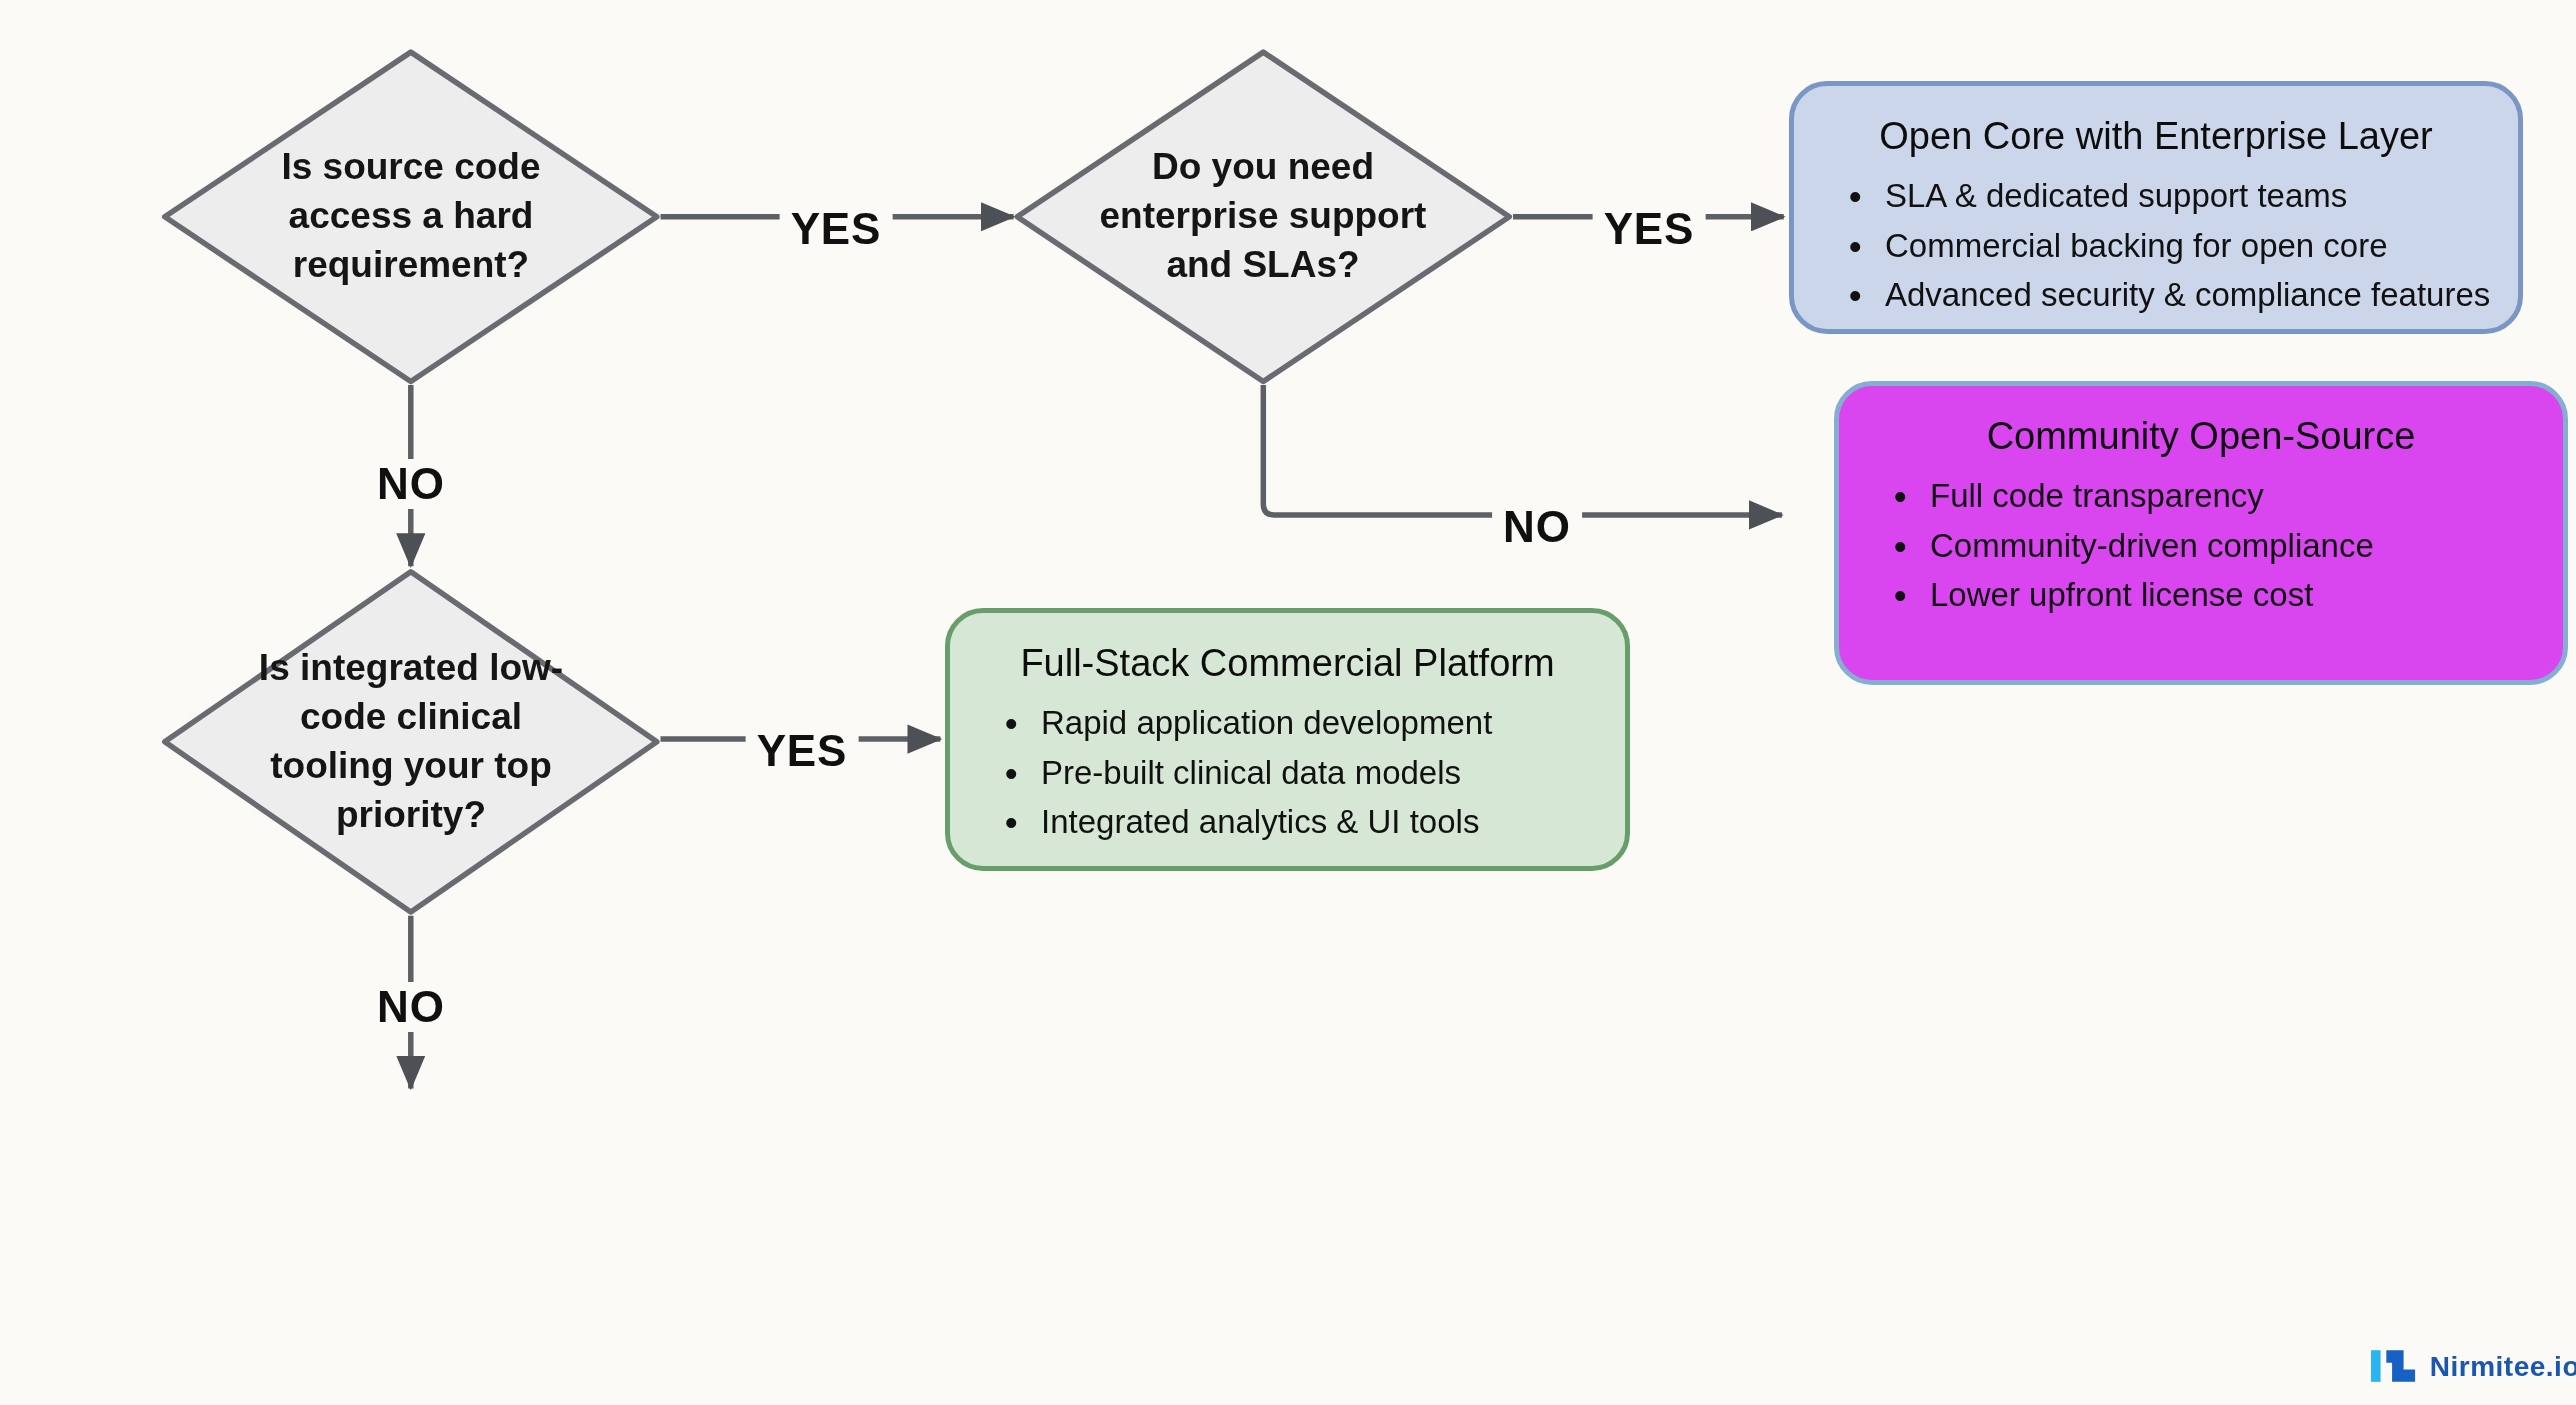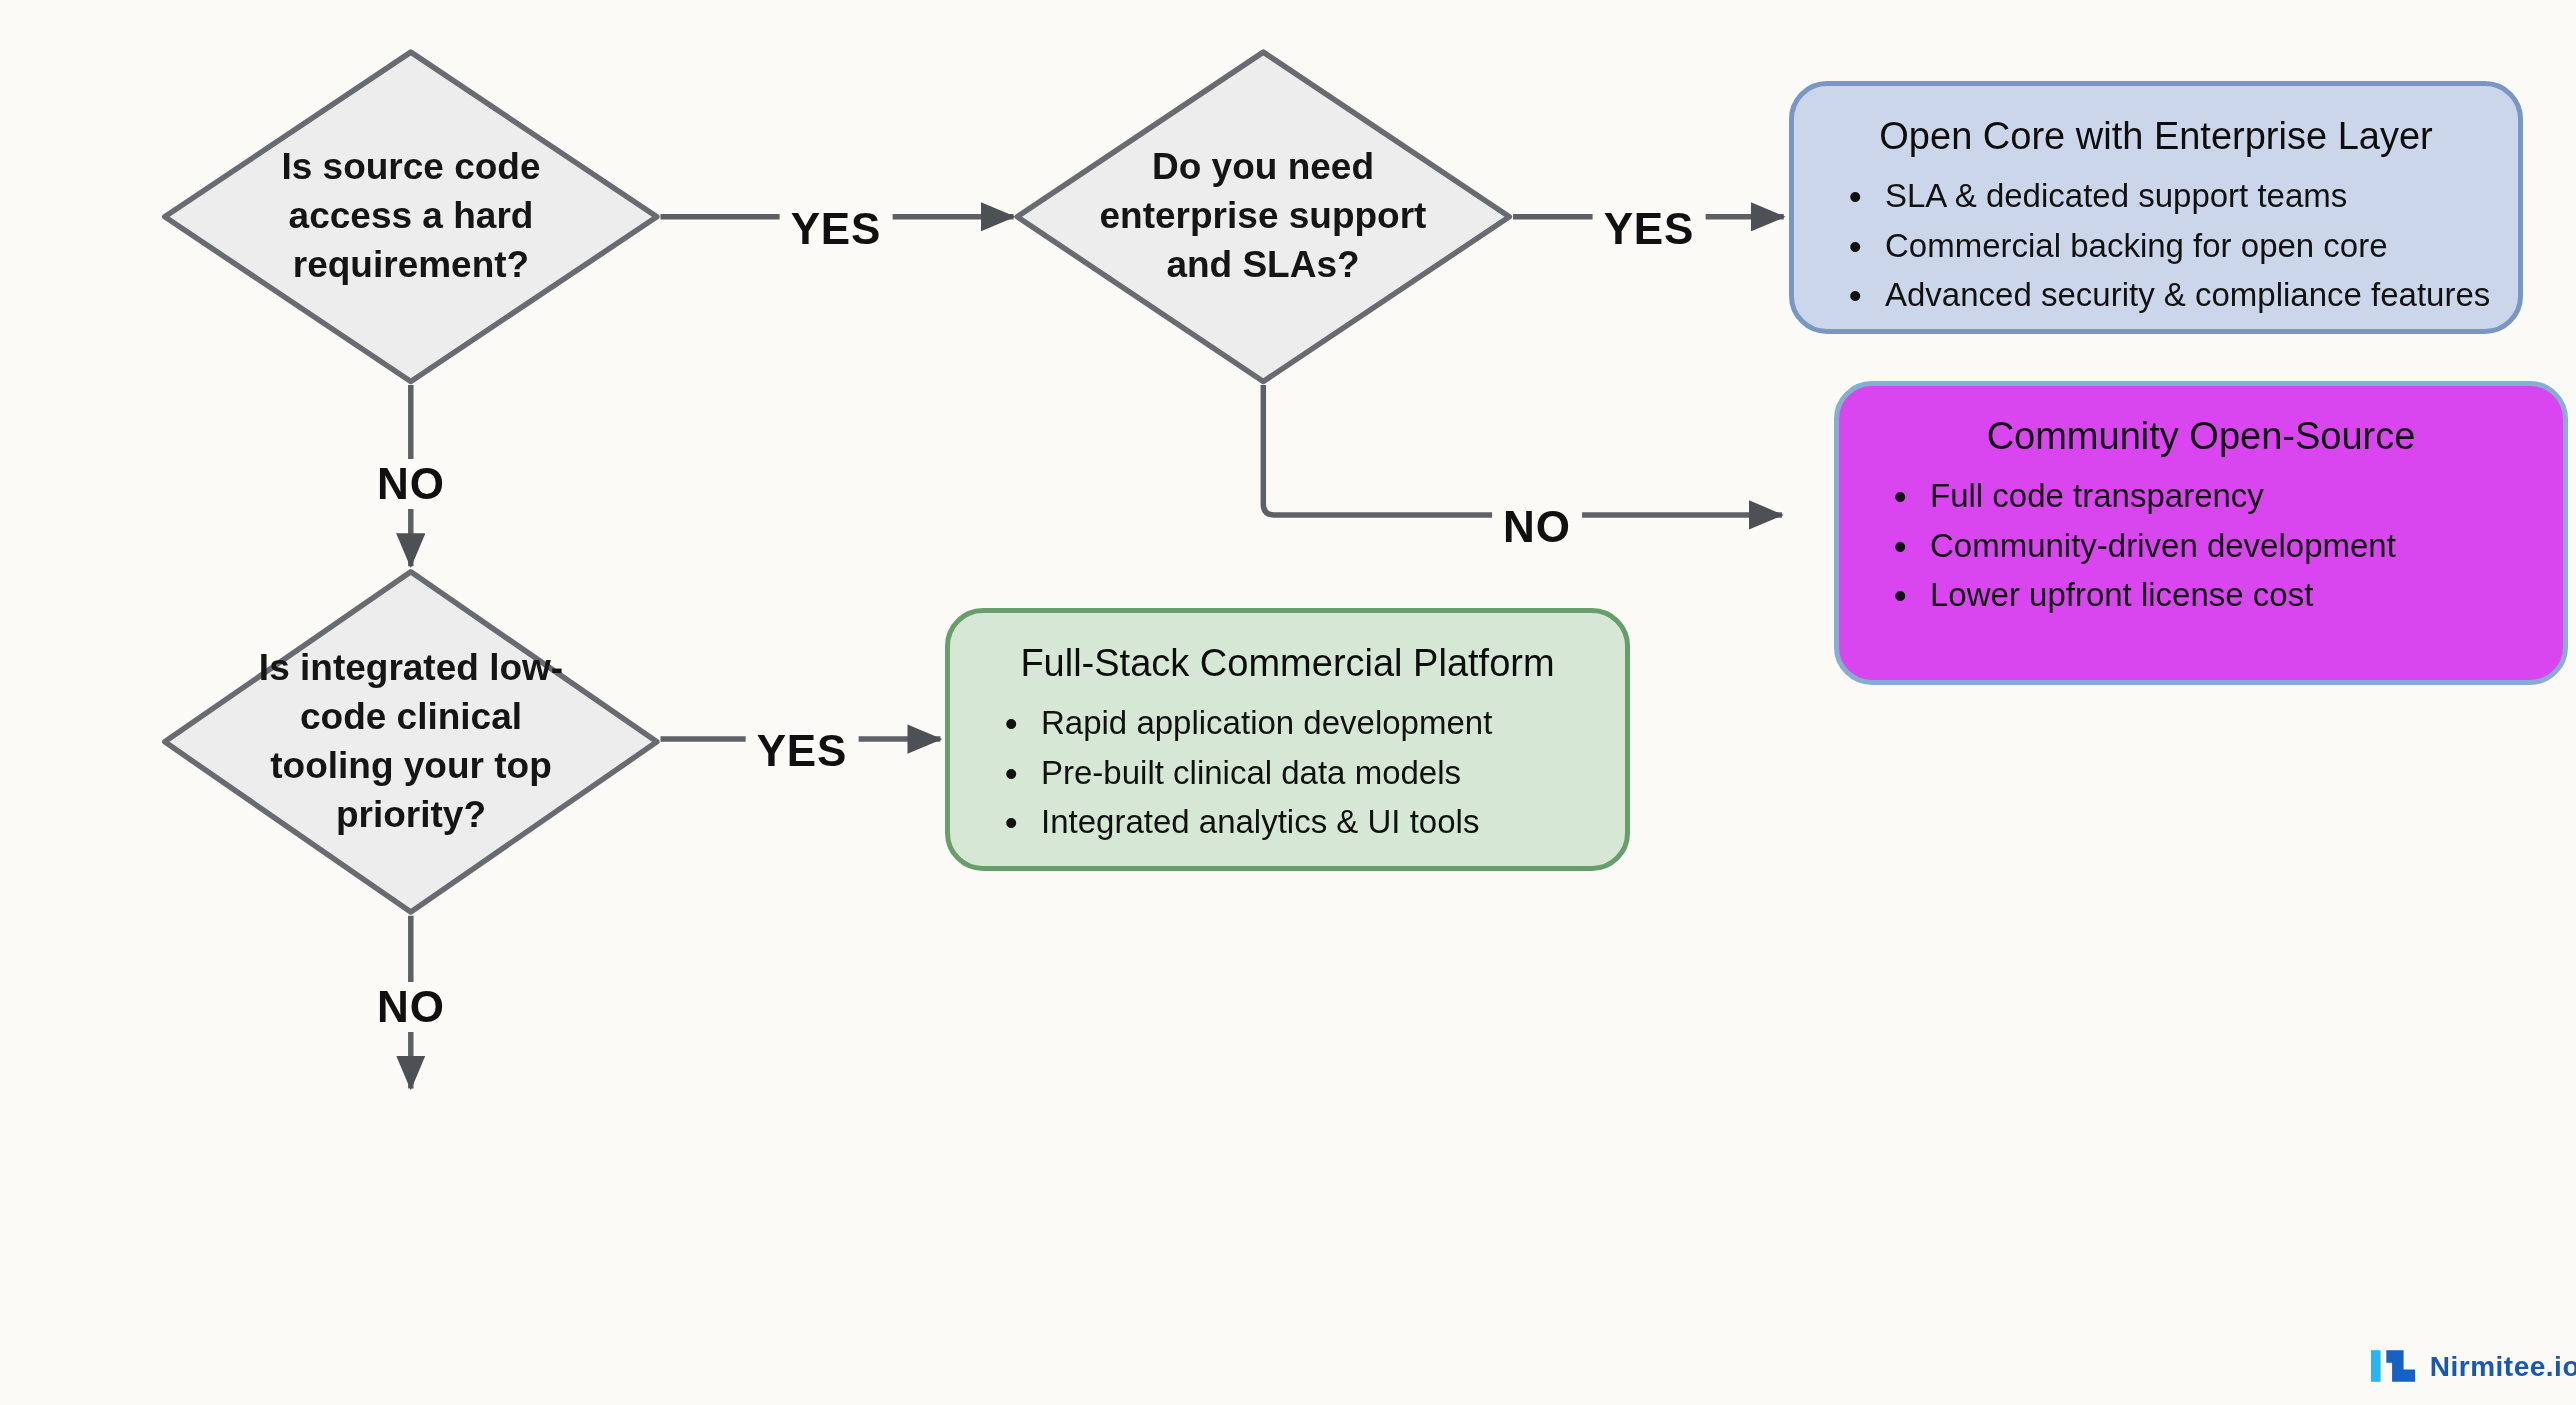--- a/index.html
+++ b/index.html
@@ -104,21 +104,21 @@
       <li>SLA &amp; dedicated support teams</li>
       <li>Commercial backing for open core</li>
       <li>Advanced security &amp; compliance features</li>
     </ul>
   </div>
 
   <div class="outcome box-community">
     <h2>Community Open-Source</h2>
     <ul>
       <li>Full code transparency</li>
-      <li>Community-driven development</li>
+      <li>Community-driven compliance</li>
       <li>Lower upfront license cost</li>
     </ul>
   </div>
 
   <div class="outcome box-full-stack">
     <h2>Full-Stack Commercial Platform</h2>
     <ul>
       <li>Rapid application development</li>
       <li>Pre-built clinical data models</li>
       <li>Integrated analytics &amp; UI tools</li>

